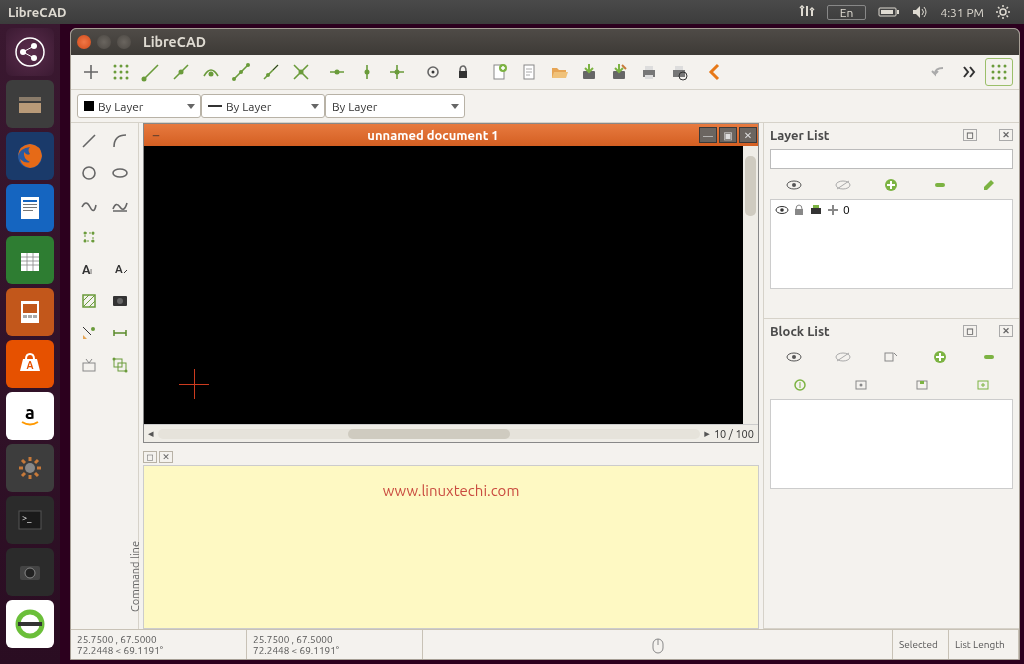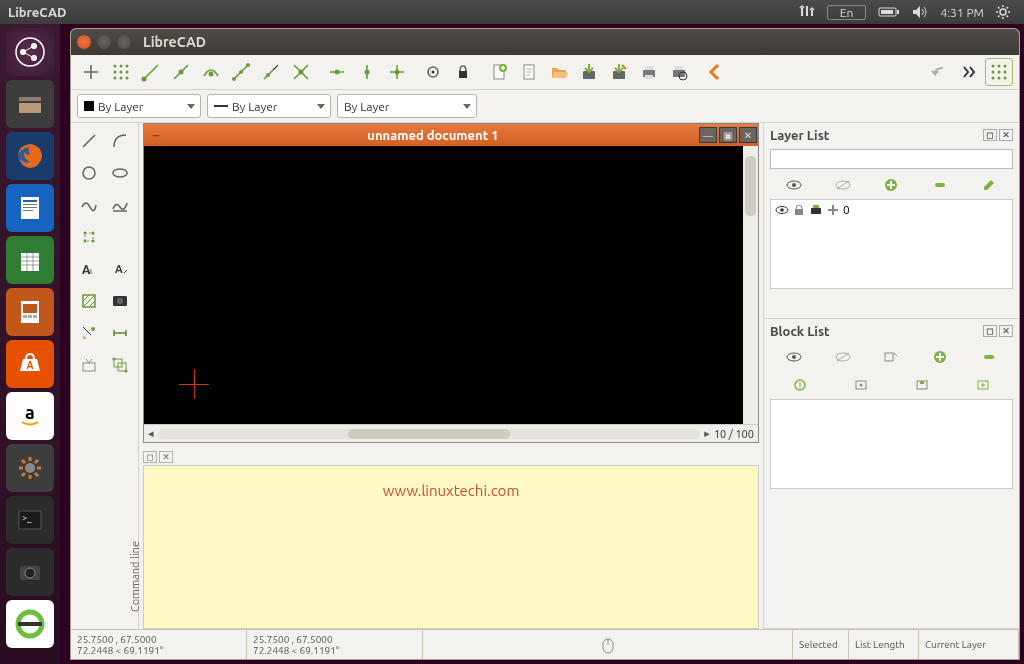--- a/index.html
+++ b/index.html
@@ -26,21 +26,21 @@
 .winbtn.close { background: radial-gradient(circle,#f07746,#d14a1a); }
 .winbtn.min, .winbtn.max { background: radial-gradient(circle,#6a655f,#4c4843); }
 
 
 .toolbar { display:flex; align-items:center; padding:3px 6px; gap:2px; border-bottom:1px solid #d6d2c9; background:#f4f2ee; }
 .tbtn { width:28px; height:28px; display:flex; align-items:center; justify-content:center; border-radius:3px; }
 .tbtn svg { width:20px; height:20px; }
 .chev-left svg { stroke:#e77817; }
 .sep { width:4px; }
 
-.propbar { display:flex; align-items:center; padding:4px 6px; gap:6px; border-bottom:1px solid #d6d2c9; }
+.propbar { display:flex; align-items:center; padding:4px 6px; border-bottom:1px solid #d6d2c9; }
 .combo { height:24px; border:1px solid #b8b2a6; border-radius:3px; background:#fff; display:flex; align-items:center; padding:0 18px 0 6px; font-size:12px; color:#333; position:relative; }
 .combo::after { content:""; position:absolute; right:5px; width:0; height:0; border-left:4px solid transparent; border-right:4px solid transparent; border-top:5px solid #666; top:9px; }
 .combo.w1 { width:124px; }
 .combo.w2 { width:124px; }
 .combo.w3 { width:140px; }
 .combo .sw { width:10px; height:10px; background:#000; margin-right:4px; }
 
 
 .body { flex:1; display:flex; overflow:hidden; }
 .lefttools { width:68px; background:#f4f2ee; border-right:1px solid #d6d2c9; display:grid; grid-template-columns:1fr 1fr; grid-auto-rows:30px; gap:2px; padding:4px; align-content:start; }
@@ -73,21 +73,21 @@
 .cmdlog .wm { position:absolute; left:50%; top:16px; transform:translateX(-50%); color:#c94a3f; font-size:15px; }
 .cmdlabel { position:absolute; left:-3px; bottom:16px; transform:rotate(-90deg); transform-origin:left bottom; font-size:11px; color:#666; white-space:nowrap; }
 .cmdline { height:26px; display:flex; align-items:center; gap:6px; padding:2px 0; }
 .cmdline .lbl { font-size:13px; color:#555; }
 .cmdline input { flex:1; height:22px; border:1px solid #bbb; padding:0 4px; font-size:12px; }
 .cmdline button { height:22px; padding:0 12px; border:1px solid #bbb; background:#f0ede5; border-radius:3px; font-size:12px; }
 
 
 .rightpanels { width:256px; background:#f4f2ee; border-left:1px solid #d6d2c9; display:flex; flex-direction:column; }
 .panel { border-bottom:1px solid #d6d2c9; display:flex; flex-direction:column; }
-.panel .ptitle { height:24px; display:flex; align-items:center; padding:0 6px; font-size:13px; font-weight:bold; color:#4a4a4a; }
+.panel .ptitle { height:24px; display:flex; align-items:center; padding:0 6px; font-size:13px; font-weight:bold; color:#4a4a4a;gap:20px; }
 .panel .ptitle .pspacer { flex:1; }
 .panel .ptitle .pbtn { width:14px; height:12px; border:1px solid #aaa; margin-left:2px; font-size:9px; display:flex; align-items:center; justify-content:center; color:#666; }
 .panel .filter { margin:2px 6px; height:20px; border:1px solid #bbb; background:#fff; }
 .panel .btnrow { display:flex; justify-content:space-around; padding:4px 6px; }
 .panel .btnrow .ib { width:22px; height:20px; display:flex; align-items:center; justify-content:center; }
 .panel .list { background:#fff; border:1px solid #ccc; margin:0 6px 6px 6px; min-height:90px; font-size:12px; }
 .panel .list .row { display:flex; align-items:center; gap:4px; padding:3px 4px; }
 .panel.layer { height:196px; }
 .panel.block { flex:1; }
 
@@ -693,15 +693,14 @@
         <span>72.2448 &lt; 69.1191°</span>
     </div>
     <div class="cell mid">
       <svg width="16" height="20" viewBox="0 0 16 20">
           <rect x="3" y="4" width="10" height="14" rx="5" fill="none" stroke="#888"></rect>
           <path d="M8 4 V10" stroke="#888"></path>
         </svg>
     </div>
     <div class="cell small">Selected</div>
     <div class="cell small" style="width:70px">List Length</div>
-    <div class="cell cur">Current Layer</div>
   </div>
 </div>
 
 </body></html>

